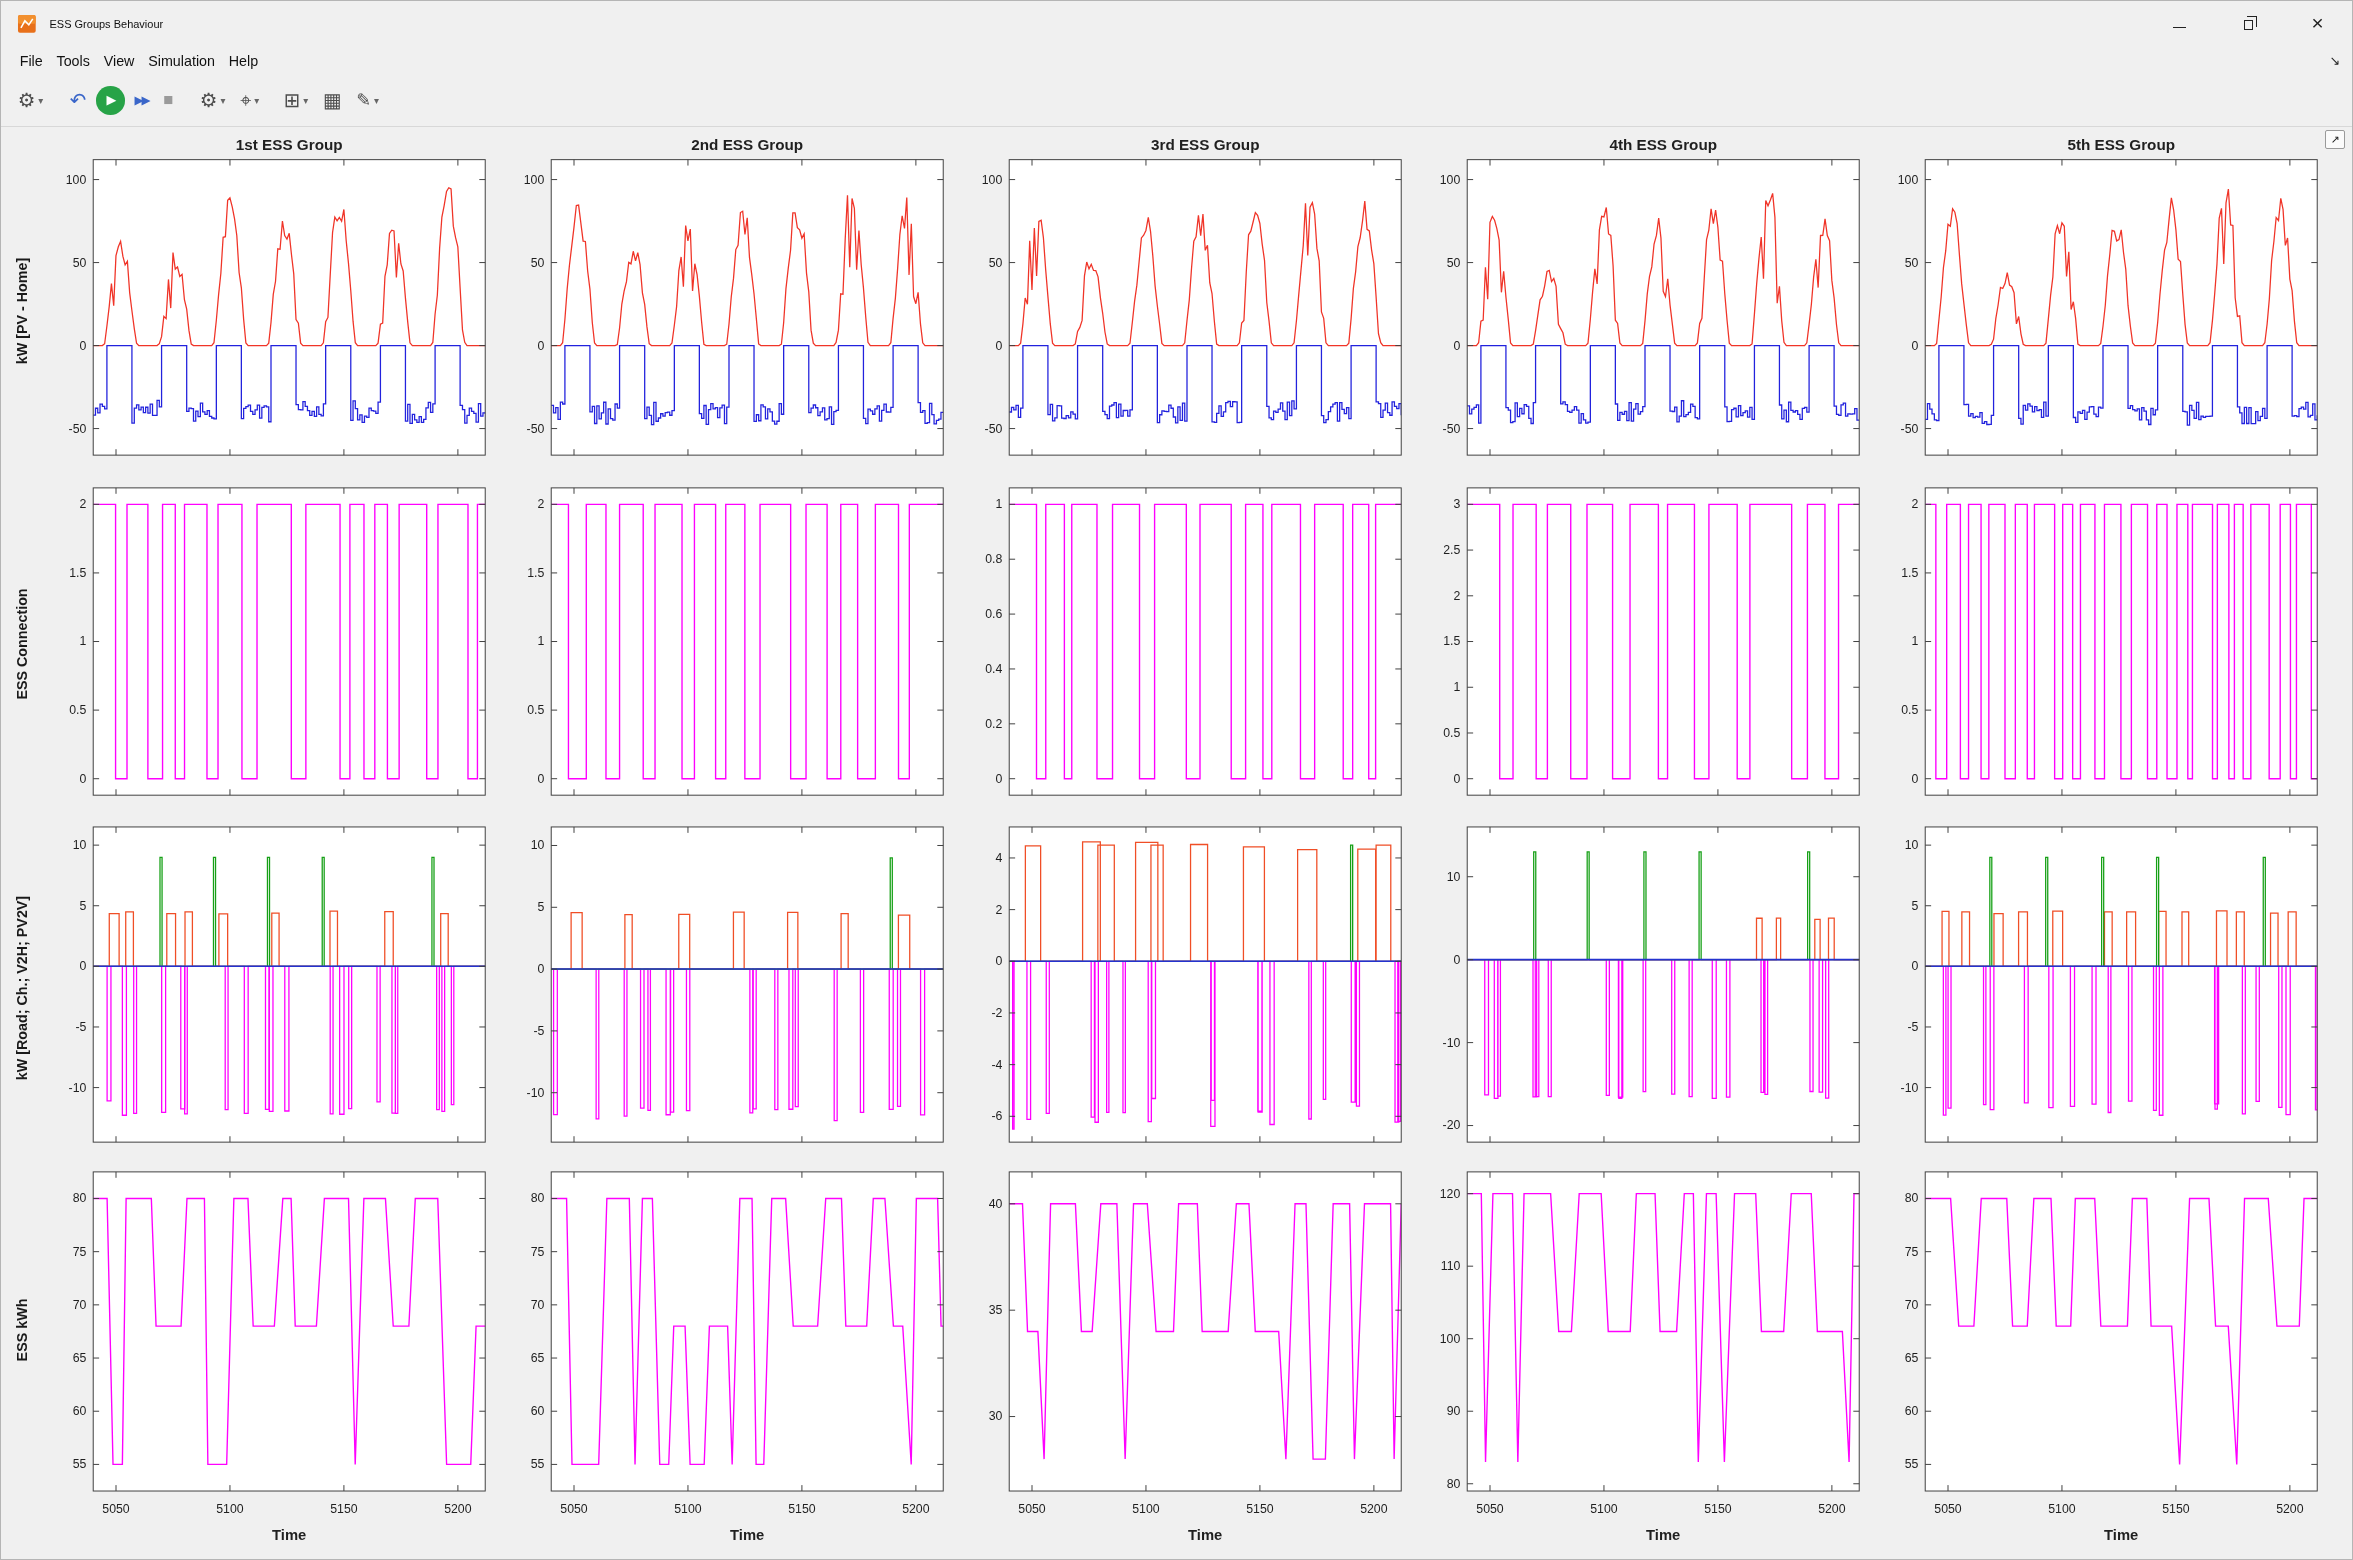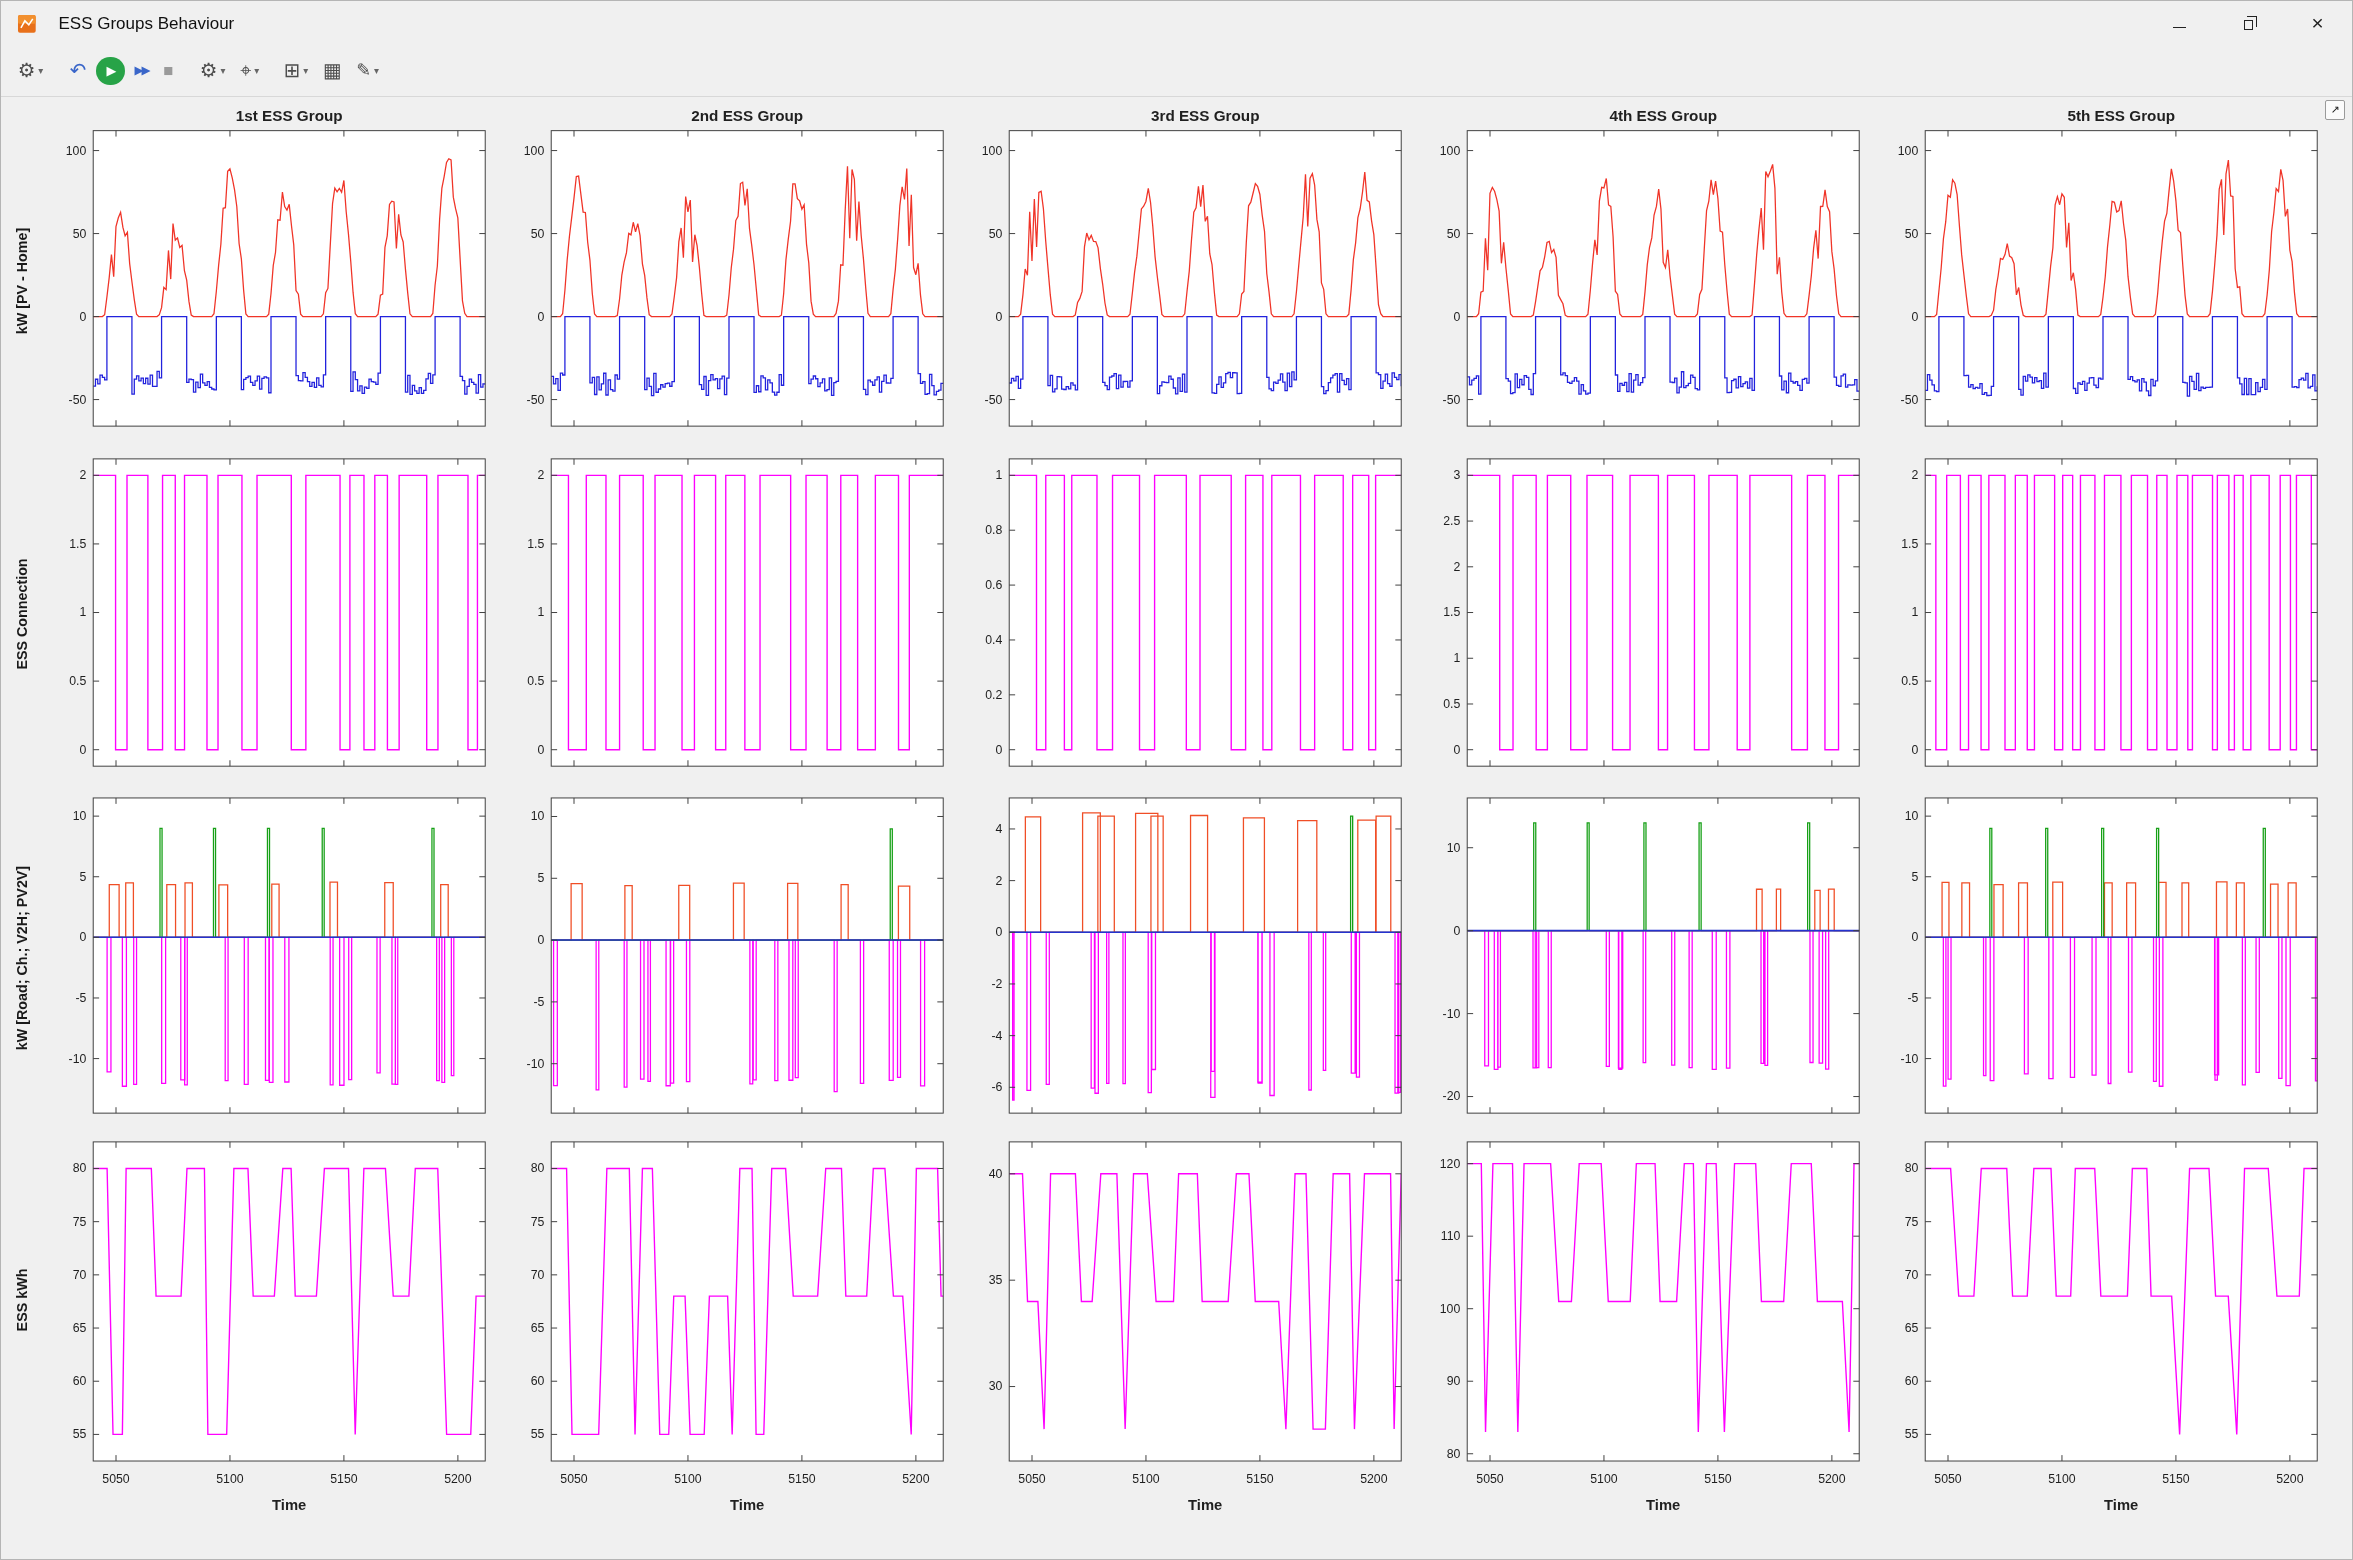--- a/index.html
+++ b/index.html
@@ -3,21 +3,21 @@
 <meta charset="utf-8">
 <style>
   *{margin:0;padding:0;box-sizing:border-box}
   html,body{width:2353px;height:1560px;overflow:hidden;}
   body{font-family:"Liberation Sans",sans-serif;background:#e9e9e9;}
   .window{width:2353px;height:1560px;background:#f0f0f0;display:flex;flex-direction:column;border:1px solid #b5b5b5;}
 
   
   .titlebar{height:45px;display:flex;align-items:center;padding-left:15.8px;background:#f0f0f0;flex:0 0 auto;}
   .fig-icon{display:inline-flex;width:19.7px;height:19.7px;}
-  .title-text{font-size:17px;color:#101010;margin-left:22px;}
+  .title-text{font-size:11px;color:#101010;margin-left:13px;}
   .win-controls{margin-left:auto;display:flex;height:100%;}
   .win-btn{width:69px;display:flex;align-items:center;justify-content:center;color:#222;cursor:default;}
   .win-btn.close span{font-size:20.7px;line-height:1;}
   .min-glyph{display:inline-block;width:12.8px;border-bottom:1.6px solid #222;margin-top:7.9px;}
   .restore-glyph{position:relative;display:inline-block;width:9.9px;height:9.9px;border:1.3px solid #222;background:#f0f0f0;margin-top:3px;}
   .restore-glyph::before{content:"";position:absolute;left:2px;top:-4.9px;width:9.9px;height:9.9px;border:1.3px solid #222;border-bottom:none;border-left:none;}
 
   
   .menubar{height:29.6px;display:flex;align-items:center;padding-left:11.8px;flex:0 0 auto;position:relative;}
   .menu-item{font-size:14.3px;color:#111;padding:3px 6.9px;border-radius:2px;}
@@ -72,20 +72,28 @@
         </div>
       <div class="win-btn" data-name="restore-button">
           <span class="restore-glyph" data-name="restore-icon"></span>
         </div>
       <div class="win-btn close" data-name="close-button">
           <span data-name="close-icon">×</span>
         </div>
     </div>
   </div>
 
+  <div class="menubar" data-name="menubar">
+    <span class="menu-item" data-name="menu-file">File</span>
+    <span class="menu-item" data-name="menu-tools">Tools</span>
+    <span class="menu-item" data-name="menu-view">View</span>
+    <span class="menu-item" data-name="menu-simulation">Simulation</span>
+    <span class="menu-item" data-name="menu-help">Help</span>
+    <span class="menubar-corner" data-name="menubar-corner-icon">↘</span>
+  </div>
 
   <div class="toolbar" id="toolbar" data-name="toolbar">
       <div class="tb-btn" data-name="scope-settings-button">
         <span class="tb-glyph" data-name="scope-settings-icon">⚙</span>
         <span class="tb-caret" data-name="dropdown-caret-icon">▾</span>
       </div>
       <div class="tb-btn" data-name="step-back-button">
         <span class="tb-glyph" data-name="step-back-icon">↶</span>
       </div>
       <div class="tb-btn" data-name="run-button">

